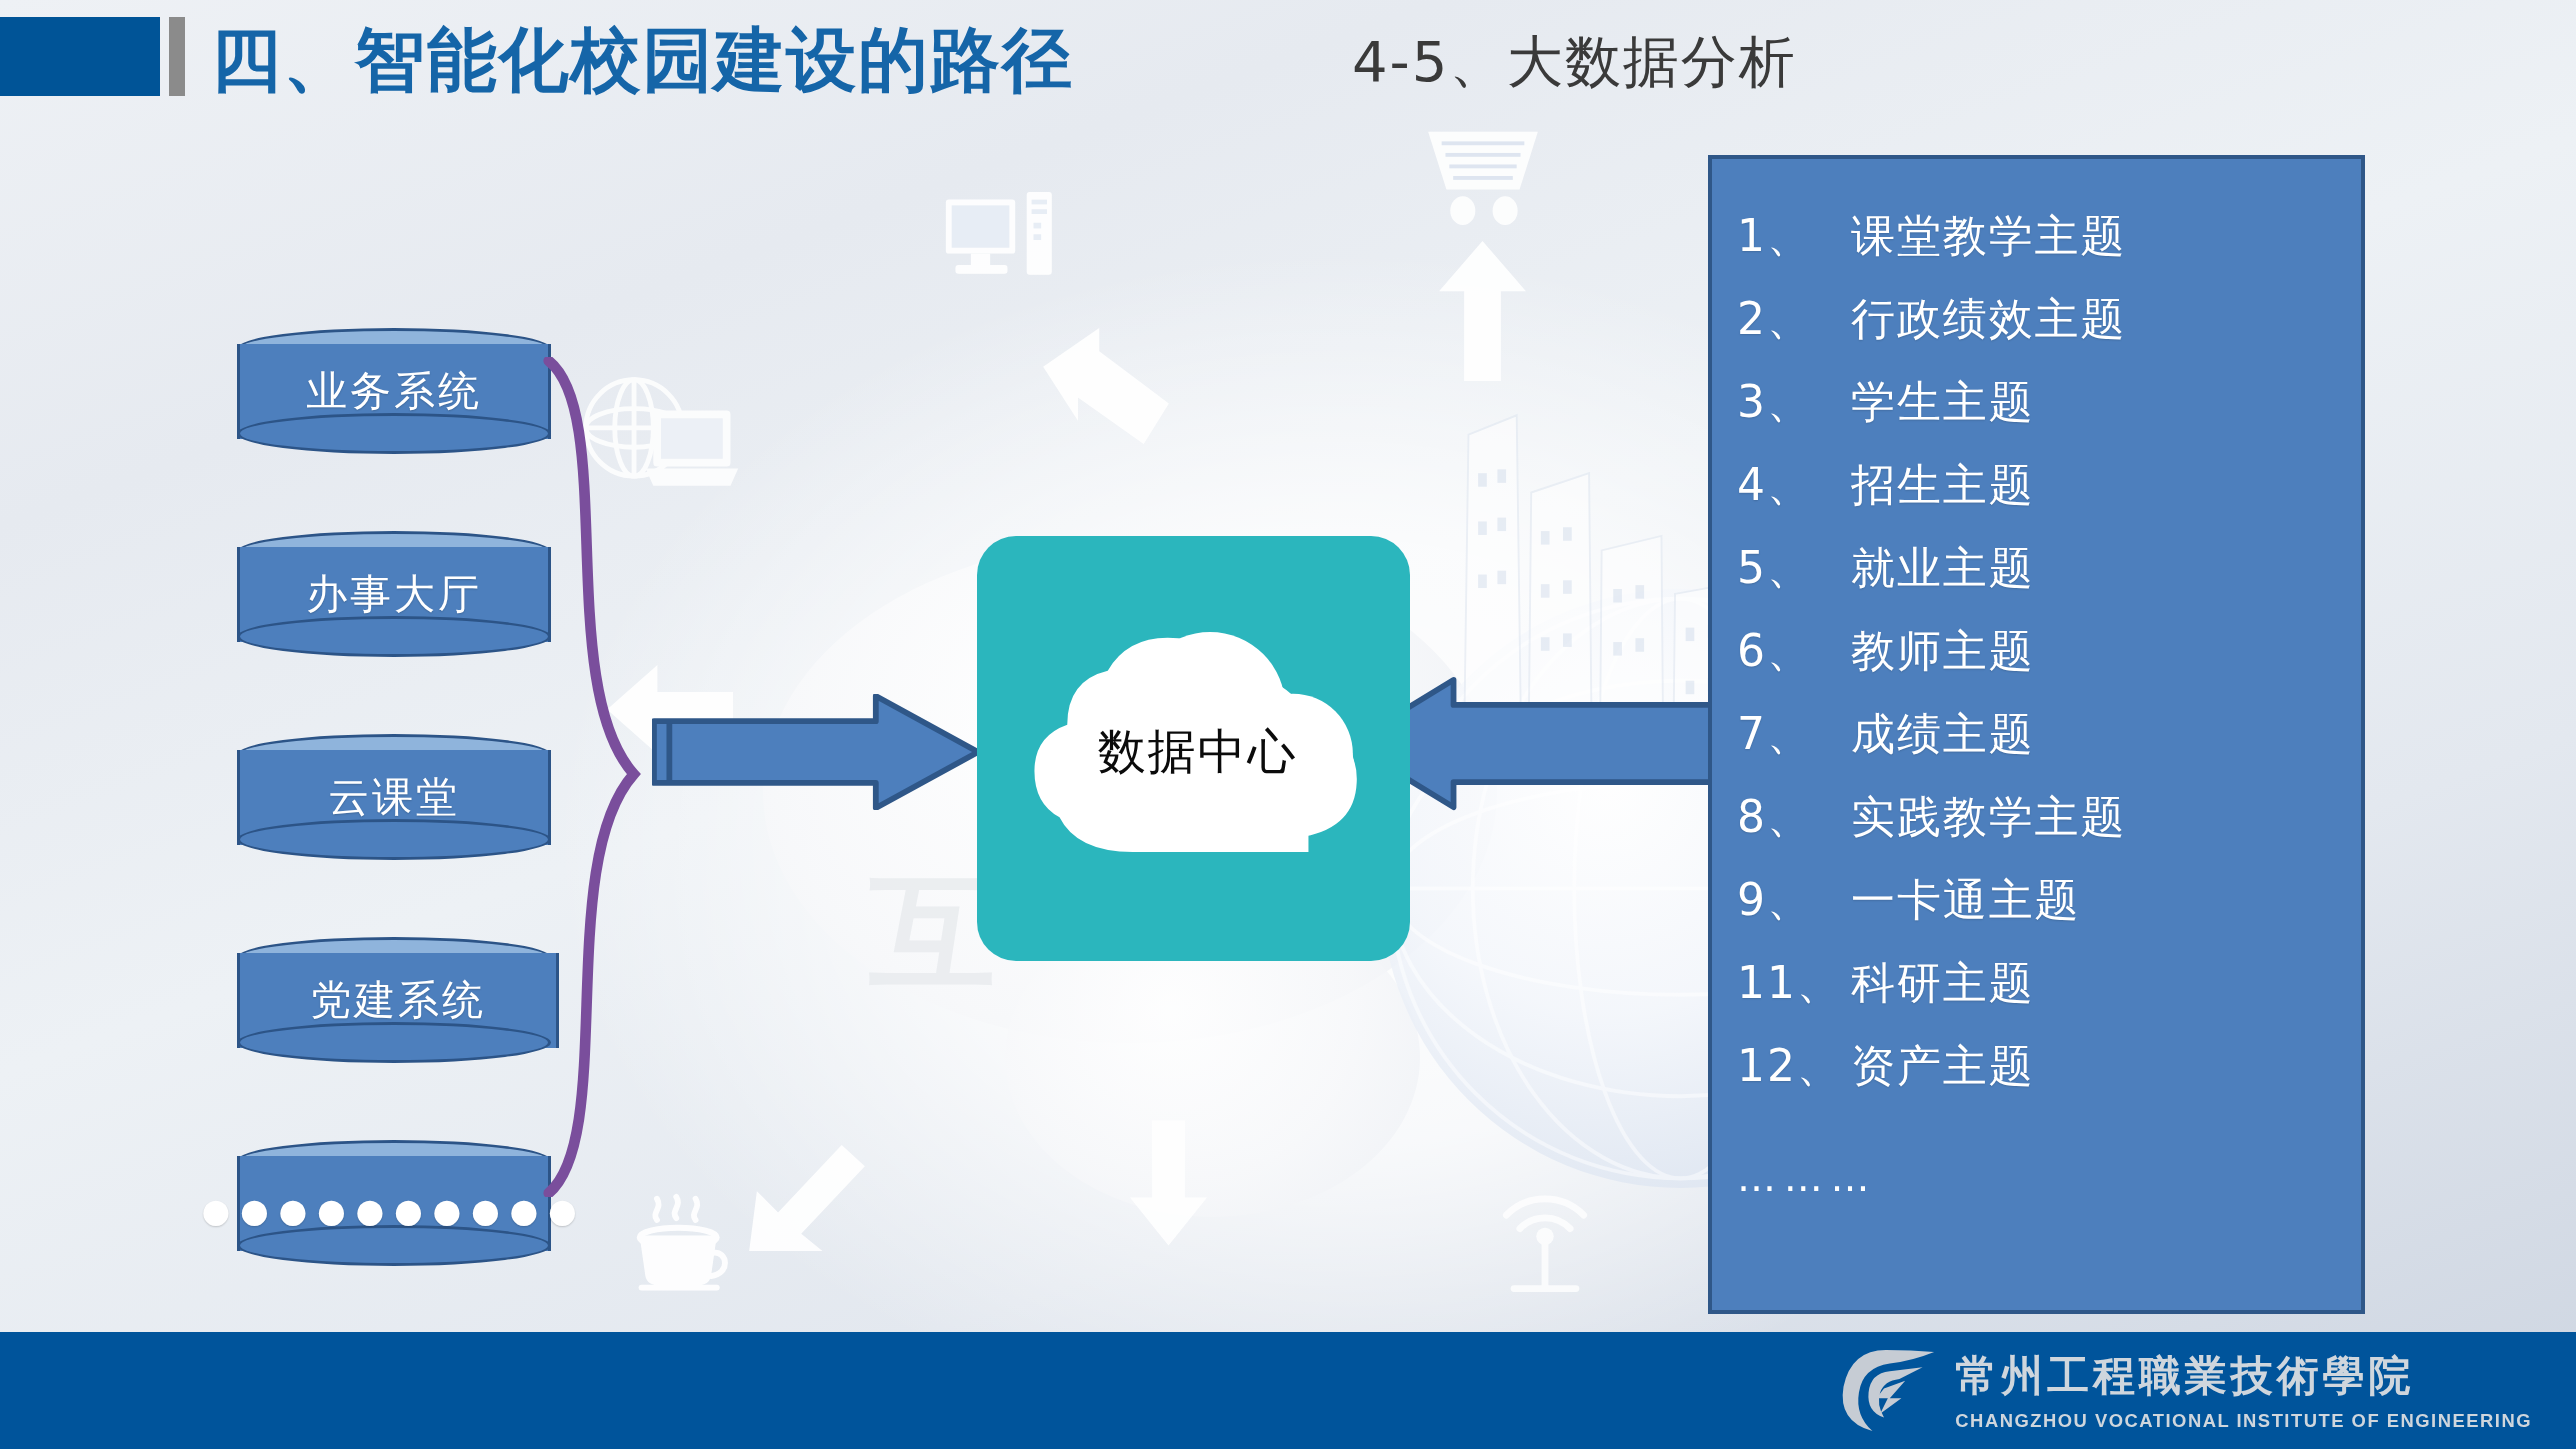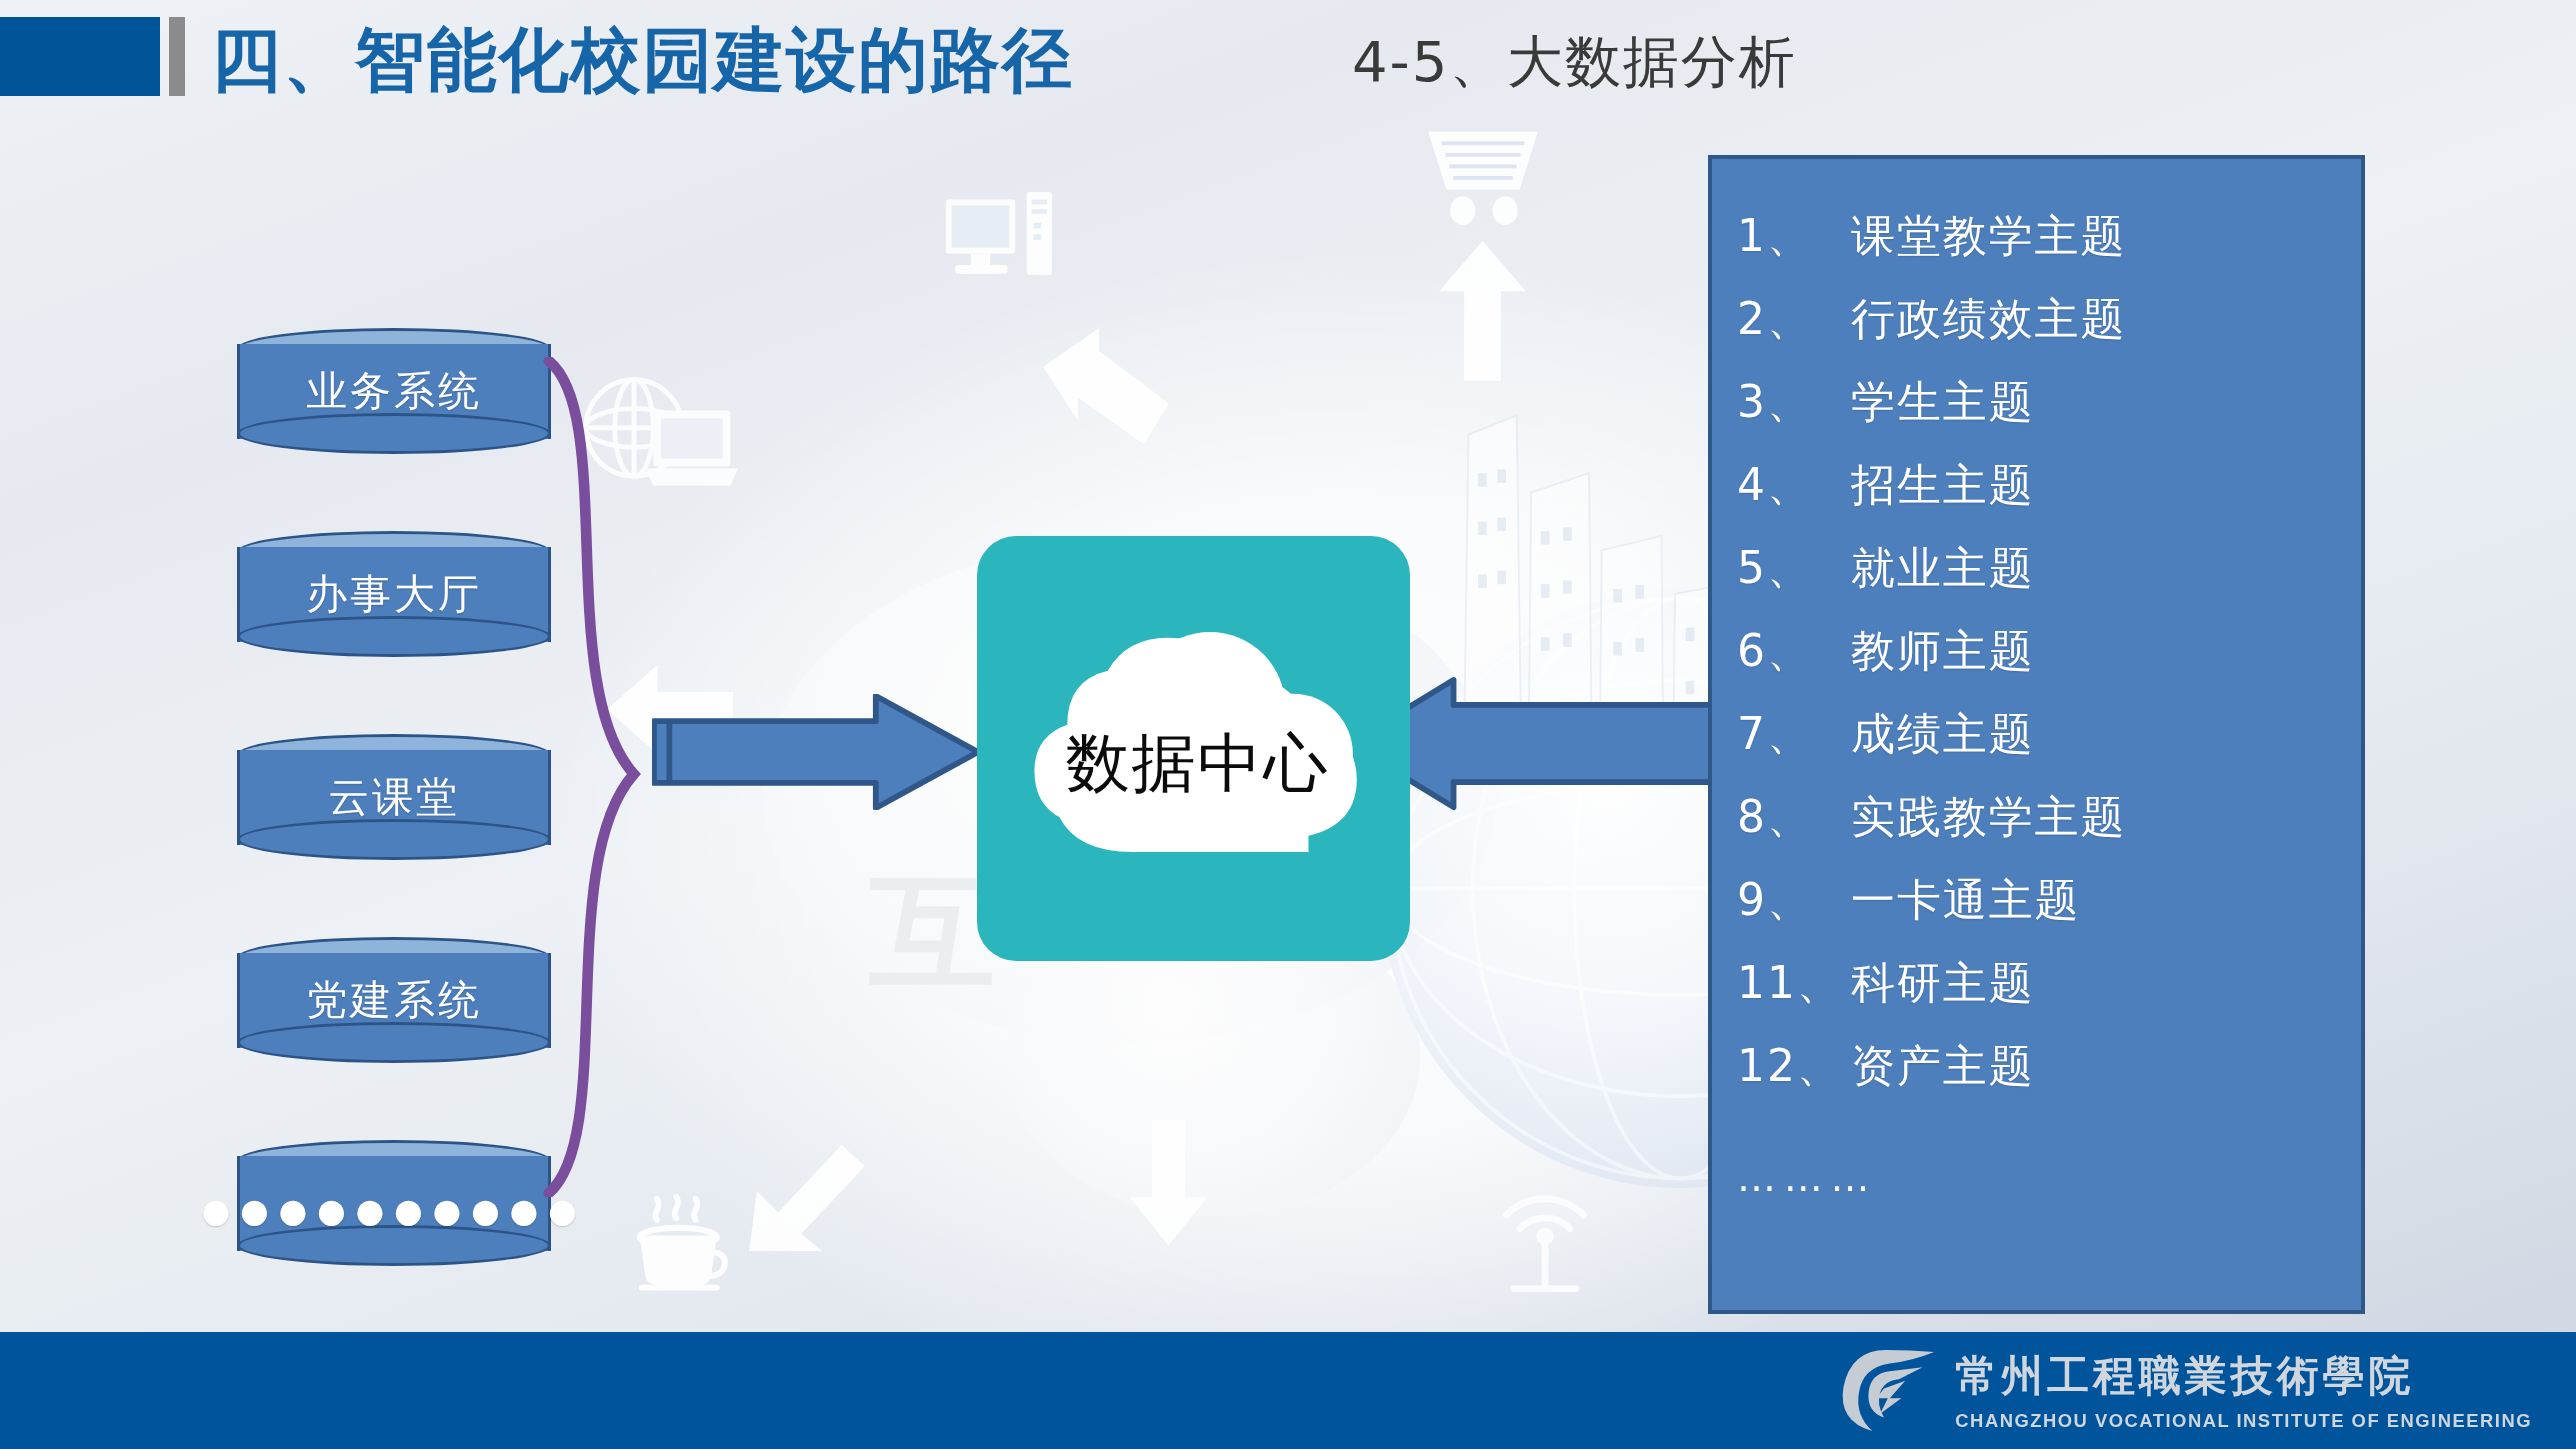--- a/index.html
+++ b/index.html
@@ -93,21 +93,21 @@
   
   .teal-card{
     position:absolute;left:977px;top:536px;width:433px;height:425px;
     background:#2bb6bd;border-radius:39px;
   }
   .cloud{
     position:absolute;left:1019px;top:599px;width:357px;height:261px;
   }
   .dc-label{
     position:absolute;left:1019px;top:720px;width:357px;
-    text-align:center;font-size:64px;color:#0b0b0b;letter-spacing:1.9px;
+    text-align:center;font-size:48px;color:#0b0b0b;letter-spacing:1.9px;
     font-family:"DejaVu Sans","Liberation Sans",sans-serif;
     z-index:5;
   }
 
   
   .panel{
     position:absolute;left:1708px;top:155px;width:657px;height:1159px;
     background:#4d7fbd;border:4.8px solid #2f5788;box-sizing:border-box;
     padding:35px 0 4px 25px;
   }
@@ -298,21 +298,21 @@
     <div class="lbl">办事大厅</div>
   </div>
 
   <div class="cyl" style="left:237px;top:734px;">
     <div class="top"></div>
     <div class="body"></div>
     <div class="bot"></div>
     <div class="lbl">云课堂</div>
   </div>
 
-  <div class="cyl" style="left:237px;top:937px;">
+  <div class="cyl" style="left:237px;top:937px;padding-left:8px;">
     <div class="top"></div>
     <div class="body"></div>
     <div class="bot"></div>
     <div class="lbl">党建系统</div>
   </div>
 
   <div class="cyl" style="left:237px;top:1140px;">
     <div class="top"></div>
     <div class="body"></div>
     <div class="bot"></div>

